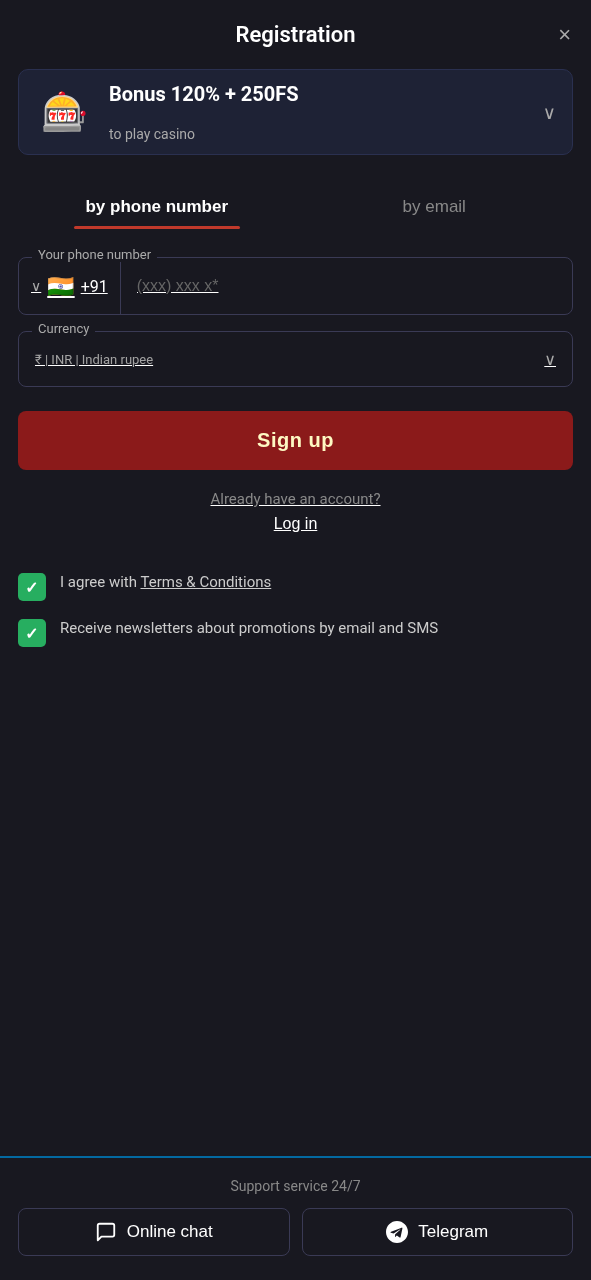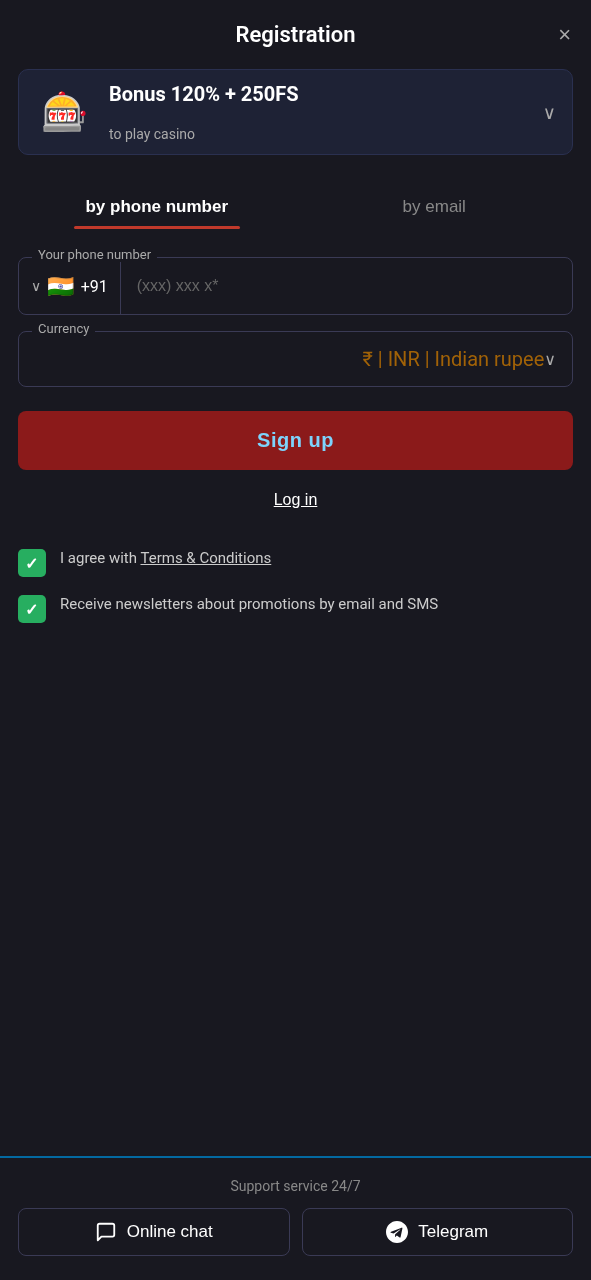--- a/index.html
+++ b/index.html
@@ -128,20 +128,21 @@
       left: 20%;
       right: 20%;
       height: 3px;
       background-color: #c0392b;
       border-radius: 2px;
     }
 
     
     .form-container {
       padding: 8px 18px;
+      text-decoration: underline;
     }
 
     .field-group {
       position: relative;
       margin-bottom: 16px;
     }
 
     .field-label {
       position: absolute;
       top: -10px;
@@ -208,34 +209,33 @@
       border: 1.5px solid #3a3a55;
       border-radius: 8px;
       background-color: #181820;
       padding: 0 16px;
       height: 56px;
       cursor: pointer;
     }
 
     .currency-value {
       flex: 1;
-      font-size: 20px;
-      color: #a16207;
-      text-align: right;
+      font-size: 13px;
+      color: #a3a3a3;
     }
 
     
     .signup-btn {
       width: 100%;
       margin: 8px 0 0 0;
       padding: 18px;
       background-color: #8b1a1a;
       border: none;
       border-radius: 8px;
-      color: #7dd3fc;
+      color: #fef9c3;
       font-size: 20px;
       font-weight: 600;
       cursor: pointer;
       letter-spacing: 0.5px;
     }
 
     
     .login-section {
       text-align: center;
       margin: 20px 0;
@@ -394,20 +394,21 @@
         <span class="currency-value">₹ | INR | Indian rupee</span>
         <span style="color:#aaaaaa;">∨</span>
       </div>
     </div>
 
     
     <button class="signup-btn">Sign up</button>
 
     
     <div class="login-section">
+      <div class="already-text">Already have an account?</div>
       <button class="login-link">Log in</button>
     </div>
 
   </div>
 
   <div class="checkbox-section">
 
     <div class="checkbox-row">
       <div class="checkbox-box">
         <span class="checkmark">✓</span>

